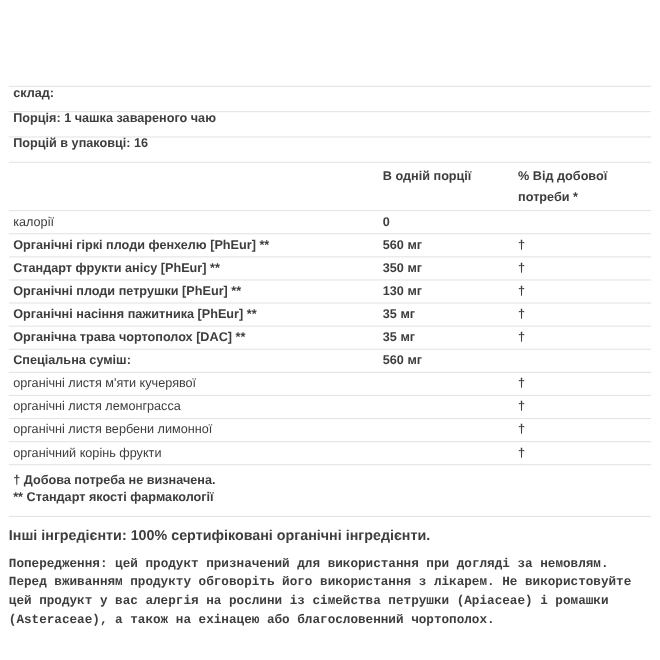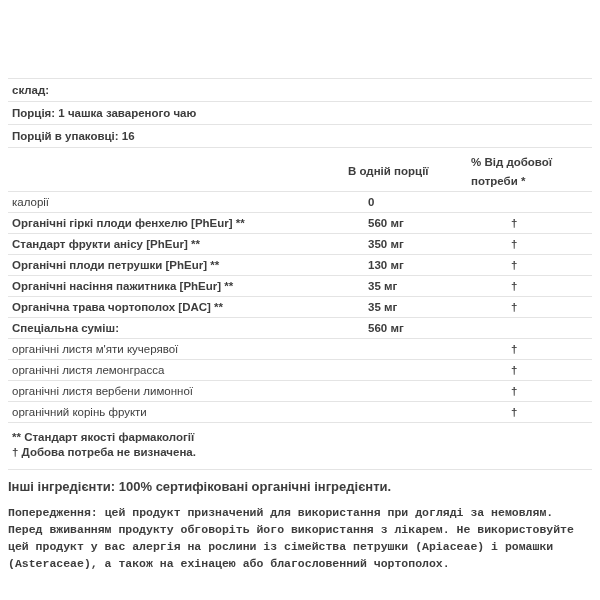--- a/index.html
+++ b/index.html
@@ -6,31 +6,31 @@
   body {
     width: 600px; height: 600px;
     background: #ffffff;
     font-family: "Liberation Sans", sans-serif;
     color: #3d3d3d;
     overflow: hidden;
   }
   .sheet { margin: 78px 8px 0 8px; }
   .hr { height: 1px; background: #e4e4e4; }
   .meta-row {
-    height: 22px; display: flex; align-items: center;
+    height: 22px; display: flex; 
     padding-left: 4px; font-size: 11.5px; font-weight: 700;
   }
   .header-row {
-    display: flex; align-items: center;
+    display: flex; align-items: flex-start;
     height: 39px; padding-top: 4px;
     font-size: 11.5px; font-weight: 700; line-height: 19px;
   }
   .trow {
     display: flex; align-items: center;
-    height: 20px; font-size: 11.5px; gap: 20px;
+    height: 20px; font-size: 11.5px;
   }
   .col-name  { width: 336px; padding-left: 4px; font-weight: 700; }
   .col-amount{ width: 123px; font-weight: 700; }
   .col-dv    { flex: 1; font-weight: 700; }
   .header-row .col-dv span { display: block; max-width: 92px; }
   .plain .col-name { font-weight: 400; }
   .footnotes {
     padding: 7px 0 9px 4px;
     font-size: 11.5px; font-weight: 700; line-height: 15px;
   }
@@ -145,22 +145,22 @@
   <div class="hr"></div>
 
   <div class="trow plain">
     <div class="col-name">органічний корінь фрукти</div>
     <div class="col-amount"></div>
     <div class="col-dv">†</div>
   </div>
   <div class="hr"></div>
 
   <div class="footnotes">
+    <div>† Добова потреба не визначена.</div>
     <div>** Стандарт якості фармакології</div>
-    <div>† Добова потреба не визначена.</div>
   </div>
   <div class="hr"></div>
 
   <div class="other-ingredients">
     <span>Інші інгредієнти:</span>
     <span>100% сертифіковані органічні інгредієнти.</span>
   </div>
 
   <div class="warning">
     <span>Попередження:</span>

